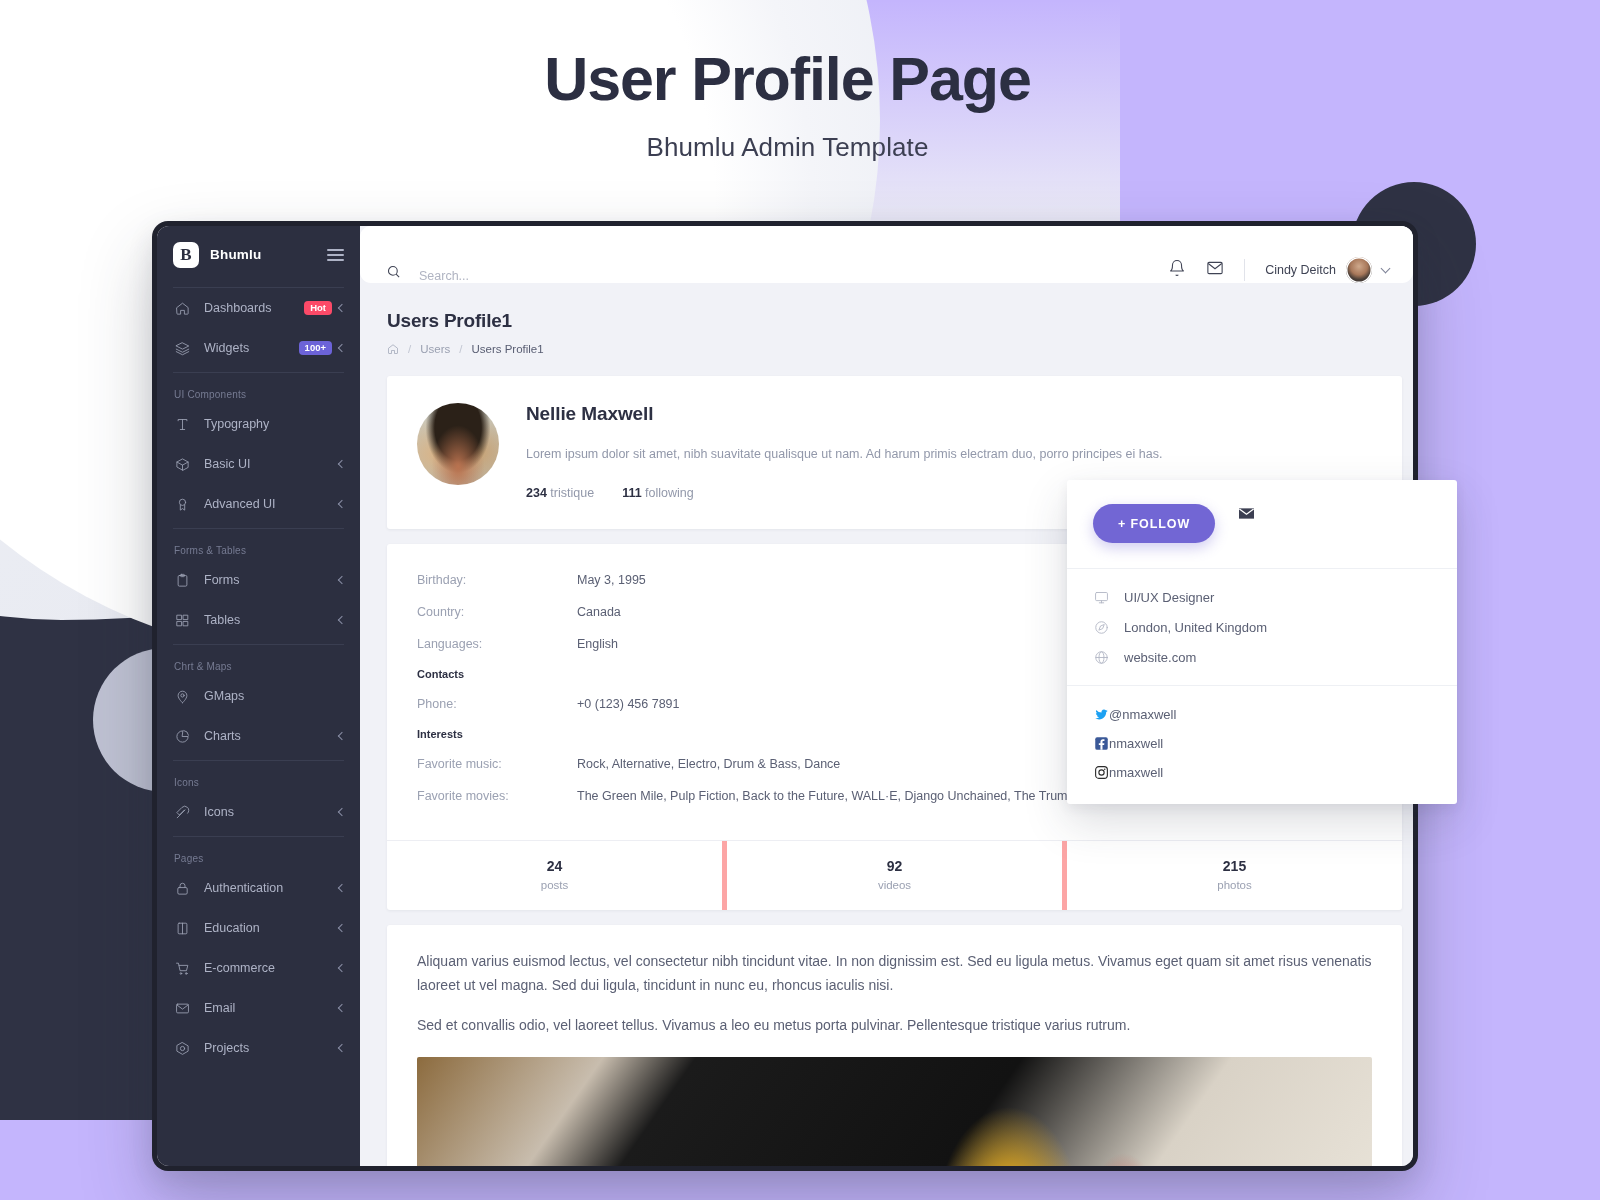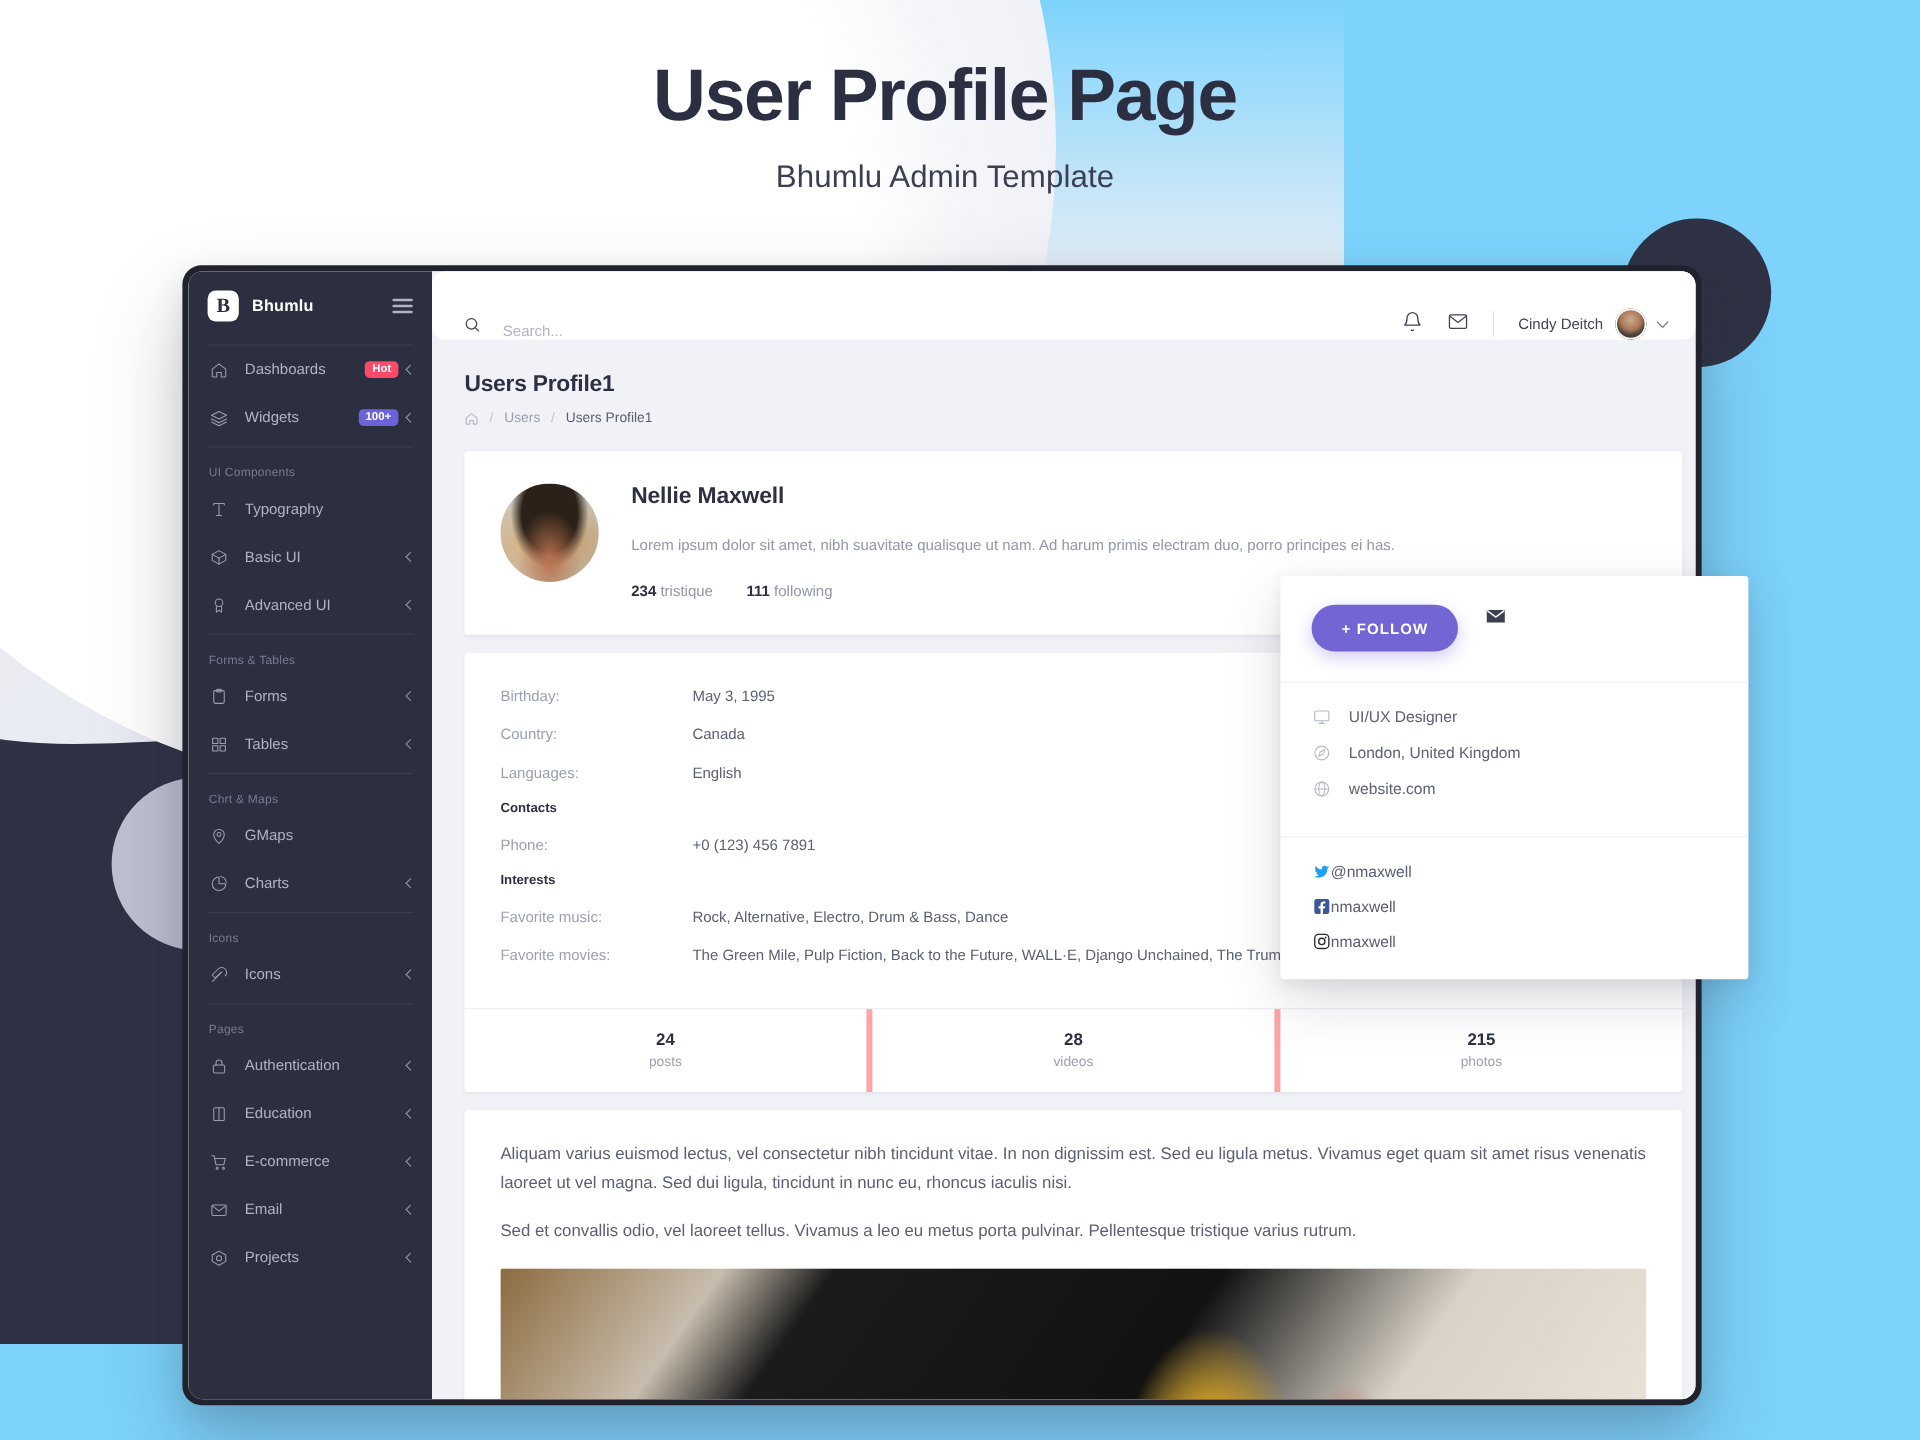--- a/index.html
+++ b/index.html
@@ -2,21 +2,21 @@
 <html><head>
 <meta charset="utf-8">
 <style>
   * { box-sizing: border-box; margin: 0; padding: 0; }
   html, body {
     width: 1600px; height: 1200px;
     font-family: "Liberation Sans", sans-serif;
     background: #ffffff;
     overflow: hidden;
   }
-  #stage { position: relative; width: 1600px; height: 1200px; background:#7dd3fc; overflow:hidden; }
+  #stage { position: relative; width: 1600px; height: 1200px; background:#c4b5fd; overflow:hidden; }
 
   
   .deco { position: absolute; border-radius: 50%; }
   #deco-blob-topleft {
     left: -520px; top: -300px; width: 1260px; height: 920px;
     border-radius: 0 0 70% 60% / 0 0 60% 100%;
     background: linear-gradient(135deg,#f1f2f6 0%, #eceef4 45%, #e6e8f0 100%);
   }
   #deco-topleft-fade {
     left: -200px; top: -420px; width: 1080px; height: 1080px;
@@ -170,21 +170,21 @@
   #follow-button {
     background:#7266d4; color:#fff; border:0; border-radius:22px; height:39px; padding: 0 25px;
     font-size:12.5px; font-weight:700; letter-spacing:.9px; cursor:pointer;
     font-family:"Liberation Sans", sans-serif;
     box-shadow: 0 5px 14px rgba(114,102,212,.33);
   }
   #message-button svg { width:19px; height:19px; fill:#3c3f52; display:block; }
   .fc-divider { height:1px; background:#eef0f4; }
   #follow-meta { padding: 20px 26px 19px; }
   .meta-row { display:flex; align-items:center; gap:14px; font-size:13px; color:#5b6074; margin-bottom:13px; }
-  .meta-row:last-child { margin-bottom:12px; }
+  .meta-row:last-child { margin-bottom:0; }
   .meta-ico { width:17px; height:17px; flex:0 0 17px; display:flex; align-items:center; justify-content:center; }
   .meta-ico svg { width:15px; height:15px; stroke:#b4b9c6; fill:none; stroke-width:1.5; }
   #follow-social { padding: 20px 26px 24px; }
   .social-row { display:flex; align-items:center; font-size:13px; color:#5b6074; margin-bottom:13px; }
   .social-row:last-child { margin-bottom:0; }
   .social-ico { width:16px; height:16px; flex:0 0 16px; display:flex; align-items:center; justify-content:center; }
   .social-ico svg { width:15px; height:15px; display:block; }
 </style>
 </head>
 <body>
@@ -482,21 +482,21 @@
                     <div class="detail-val">The Green Mile, Pulp Fiction, Back to the Future, WALL·E, Django Unchained, The Truman Show, Home Alone, Seven Pounds</div>
                   </div>
                 </div>
             </div>
             <div id="detail-stats">
                 <div class="stat-cell">
                   <div class="stat-num">24</div>
                   <div class="stat-lbl">posts</div>
                 </div>
                 <div class="stat-cell">
-                  <div class="stat-num">28</div>
+                  <div class="stat-num">92</div>
                   <div class="stat-lbl">videos</div>
                 </div>
                 <div class="stat-cell">
                   <div class="stat-num">215</div>
                   <div class="stat-lbl">photos</div>
                 </div>
               </div>
           </section>
 
           <section class="card" id="post-card">

